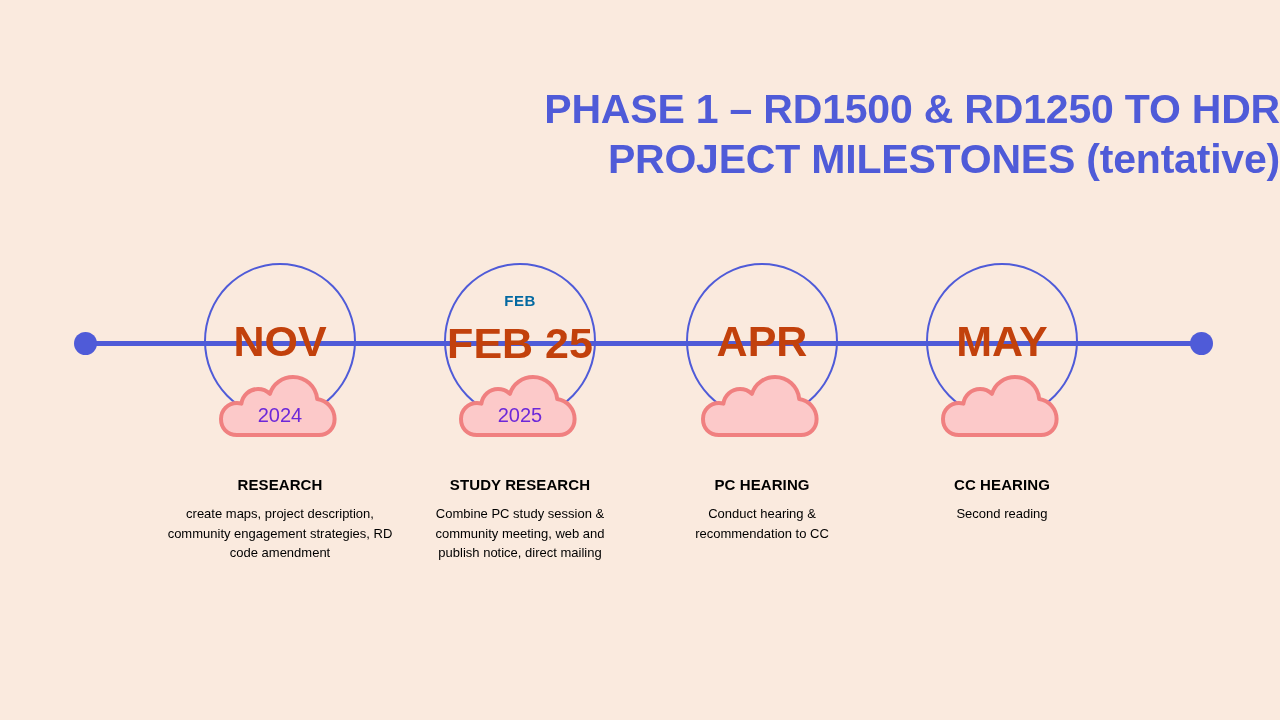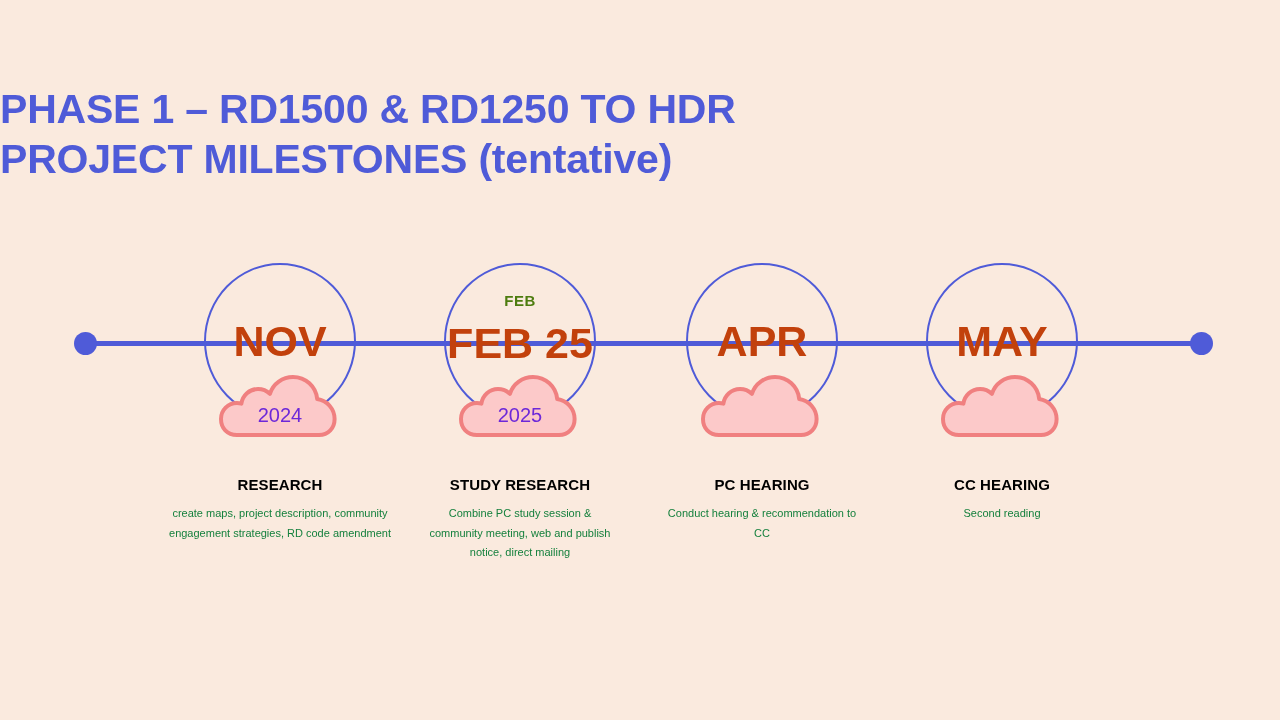--- a/index.html
+++ b/index.html
@@ -15,21 +15,21 @@
     font-family: "Liberation Sans", sans-serif;
     position: relative;
   }
 
   
   .slide-title {
     position: absolute;
     left: 0;
     top: 84px;
     width: 1280px;
-    text-align: left;
+    text-align: right;
     color: #4f5bd8;
     font-weight: bold;
     font-size: 41px;
     line-height: 50px;
     letter-spacing: -0.2px;
     font-family: "Liberation Sans", sans-serif;
   }
   .slide-title .tline { display: block; }
 
   
@@ -83,21 +83,21 @@
     box-sizing: border-box;
   }
 
   
   .node-sublabel {
     position: absolute;
     left: 0;
     top: 37px;
     width: 220px;
     text-align: center;
-    color: #4d7c0f;
+    color: #0369a1;
     font-size: 15px;
     font-weight: bold;
     letter-spacing: 0.5px;
   }
   .node-month {
     position: absolute;
     left: 0;
     top: 60px;
     width: 220px;
     text-align: center;
@@ -141,22 +141,22 @@
   }
   .caption-title {
     color: #000000;
     font-size: 15px;
     font-weight: bold;
     letter-spacing: 0.1px;
     margin-bottom: 9px;
     white-space: nowrap;
   }
   .caption-body {
-    color: #15803d;
-    font-size: 11px;
+    color: #000000;
+    font-size: 13px;
     line-height: 19.5px;
     margin-top: 11px;
   }
   .caption.w-narrow { width: 190px; margin-left: -95px; }
   .caption.w-mid    { width: 200px; margin-left: -100px; }
 </style>
 </head>
 <body>
 
 <div class="slide-title">

